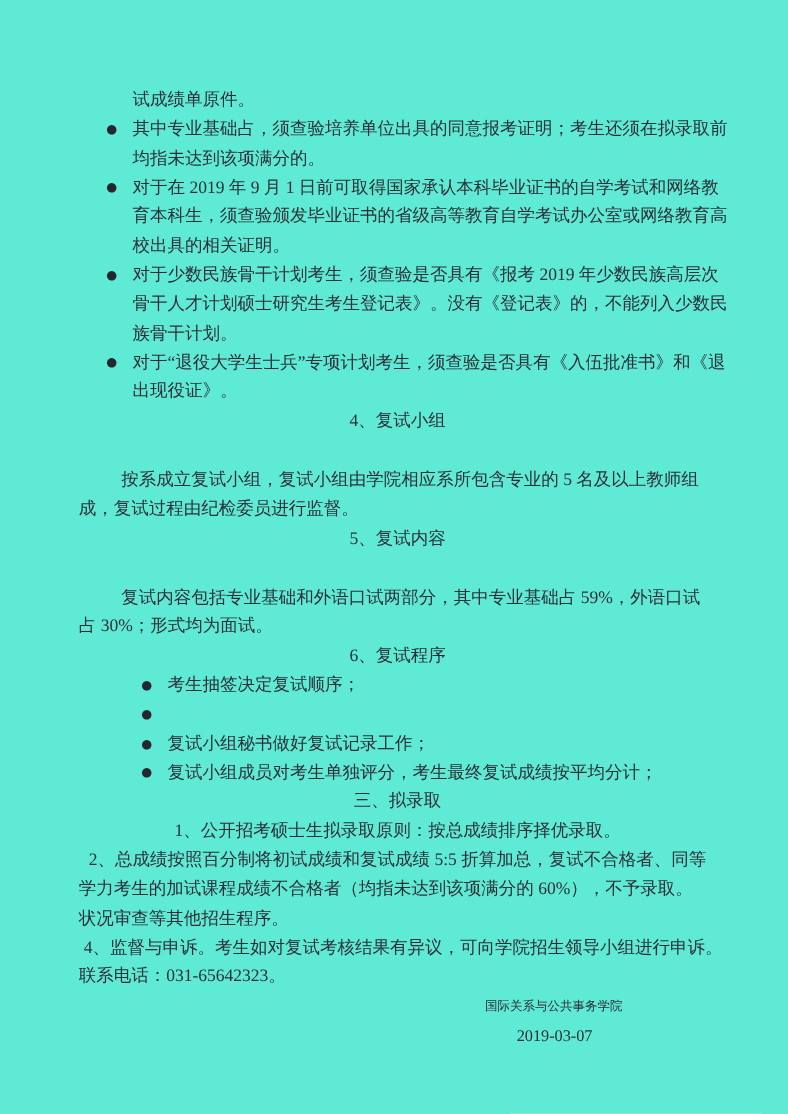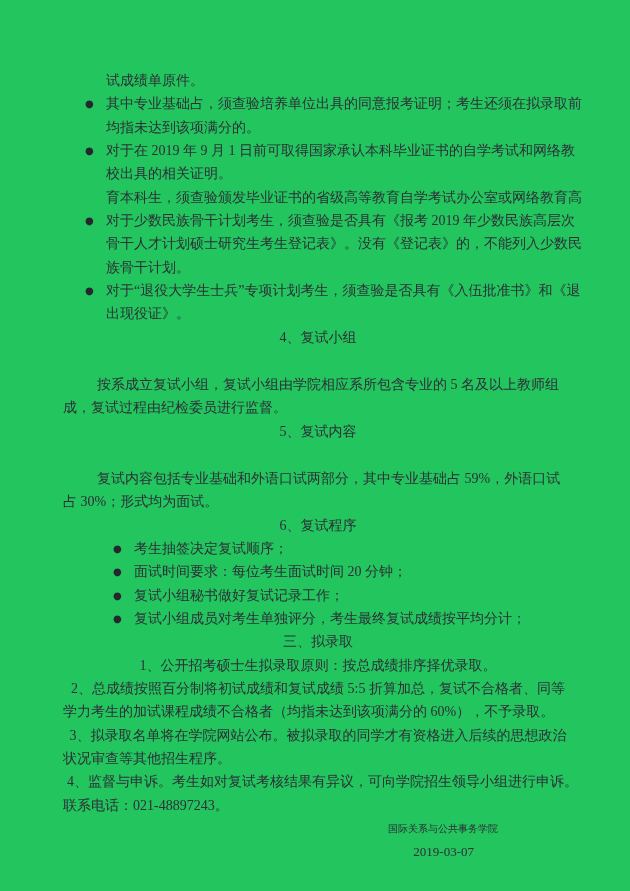--- a/index.html
+++ b/index.html
@@ -5,21 +5,21 @@
   html, body { margin: 0; padding: 0; }
   body {
     width: 630px; height: 891px;
     background: #ffffff;
     font-family: "Liberation Serif", "DejaVu Serif", serif;
     overflow: hidden;
   }
   .page {
     position: relative;
     width: 630px; height: 891px;
-    background: #22c55e;
+    background: #5eead4;
   }
   .content {
     position: absolute;
     left: 63px; top: 69px; width: 506px;
     font-size: 14px;
     line-height: 23.33px;
     color: #2e2e37;
   }
   .line { position: relative; white-space: nowrap; height: 23.33px; }
   
@@ -51,50 +51,49 @@
 
 <div class="page">
   <div class="content">
 
     <div class="line cont-b1"><span>试成绩单原件。</span></div>
 
     <div class="line b1"><span class="dot">●</span><span>其中专业基础占，须查验培养单位出具的同意报考证明；考生还须在拟录取前</span></div>
     <div class="line cont-b1"><span>均指未达到该项满分的。</span></div>
 
     <div class="line b1"><span class="dot">●</span><span>对于在 2019 年 9 月 1 日前可取得国家承认本科毕业证书的自学考试和网络教</span></div>
+    <div class="line cont-b1"><span>育本科生，须查验颁发毕业证书的省级高等教育自学考试办公室或网络教育高</span></div>
     <div class="line cont-b1"><span>校出具的相关证明。</span></div>
-    <div class="line cont-b1"><span>育本科生，须查验颁发毕业证书的省级高等教育自学考试办公室或网络教育高</span></div>
 
     <div class="line b1"><span class="dot">●</span><span>对于少数民族骨干计划考生，须查验是否具有《报考 2019 年少数民族高层次</span></div>
     <div class="line cont-b1"><span>骨干人才计划硕士研究生考生登记表》。没有《登记表》的，不能列入少数民</span></div>
     <div class="line cont-b1"><span>族骨干计划。</span></div>
 
     <div class="line b1"><span class="dot">●</span><span>对于“退役大学生士兵”专项计划考生，须查验是否具有《入伍批准书》和《退</span></div>
     <div class="line cont-b1"><span>出现役证》。</span></div>
 
     <div class="line num"><span>4、复试小组</span></div>
     <div class="line pind"><span>按系成立复试小组，复试小组由学院相应系所包含专业的 5 名及以上教师组</span></div>
     <div class="line cont"><span>成，复试过程由纪检委员进行监督。</span></div>
 
     <div class="line num"><span>5、复试内容</span></div>
     <div class="line pind"><span>复试内容包括专业基础和外语口试两部分，其中专业基础占 59%，外语口试</span></div>
     <div class="line cont"><span>占 30%；形式均为面试。</span></div>
 
     <div class="line num"><span>6、复试程序</span></div>
     <div class="line b2"><span class="dot">●</span><span>考生抽签决定复试顺序；</span></div>
-    <div class="line b2"><span class="dot">●</span><span>面试时间要求：每位考生面试时间 20 分钟；</span></div>
+    <div class="line b2"><span class="dot">●</span></div>
     <div class="line b2"><span class="dot">●</span><span>复试小组秘书做好复试记录工作；</span></div>
     <div class="line b2"><span class="dot">●</span><span>复试小组成员对考生单独评分，考生最终复试成绩按平均分计；</span></div>
 
     <div class="line num"><span>三、拟录取</span></div>
     <div class="line num"><span>1、公开招考硕士生拟录取原则：按总成绩排序择优录取。</span></div>
     <div class="line num"><span>2、总成绩按照百分制将初试成绩和复试成绩 5:5 折算加总，复试不合格者、同等</span></div>
     <div class="line cont"><span>学力考生的加试课程成绩不合格者（均指未达到该项满分的 60%），不予录取。</span></div>
-    <div class="line num"><span>3、拟录取名单将在学院网站公布。被拟录取的同学才有资格进入后续的思想政治</span></div>
     <div class="line cont"><span>状况审查等其他招生程序。</span></div>
     <div class="line num"><span>4、监督与申诉。考生如对复试考核结果有异议，可向学院招生领导小组进行申诉。</span></div>
-    <div class="line cont"><span>联系电话：021-48897243。</span></div>
+    <div class="line cont"><span>联系电话：031-65642323。</span></div>
 
     <div class="line sig-line"><span>国际关系与公共事务学院</span></div>
     <div class="line date-line"><span>2019-03-07</span></div>
 
   </div>
 </div>
 
 </body></html>

